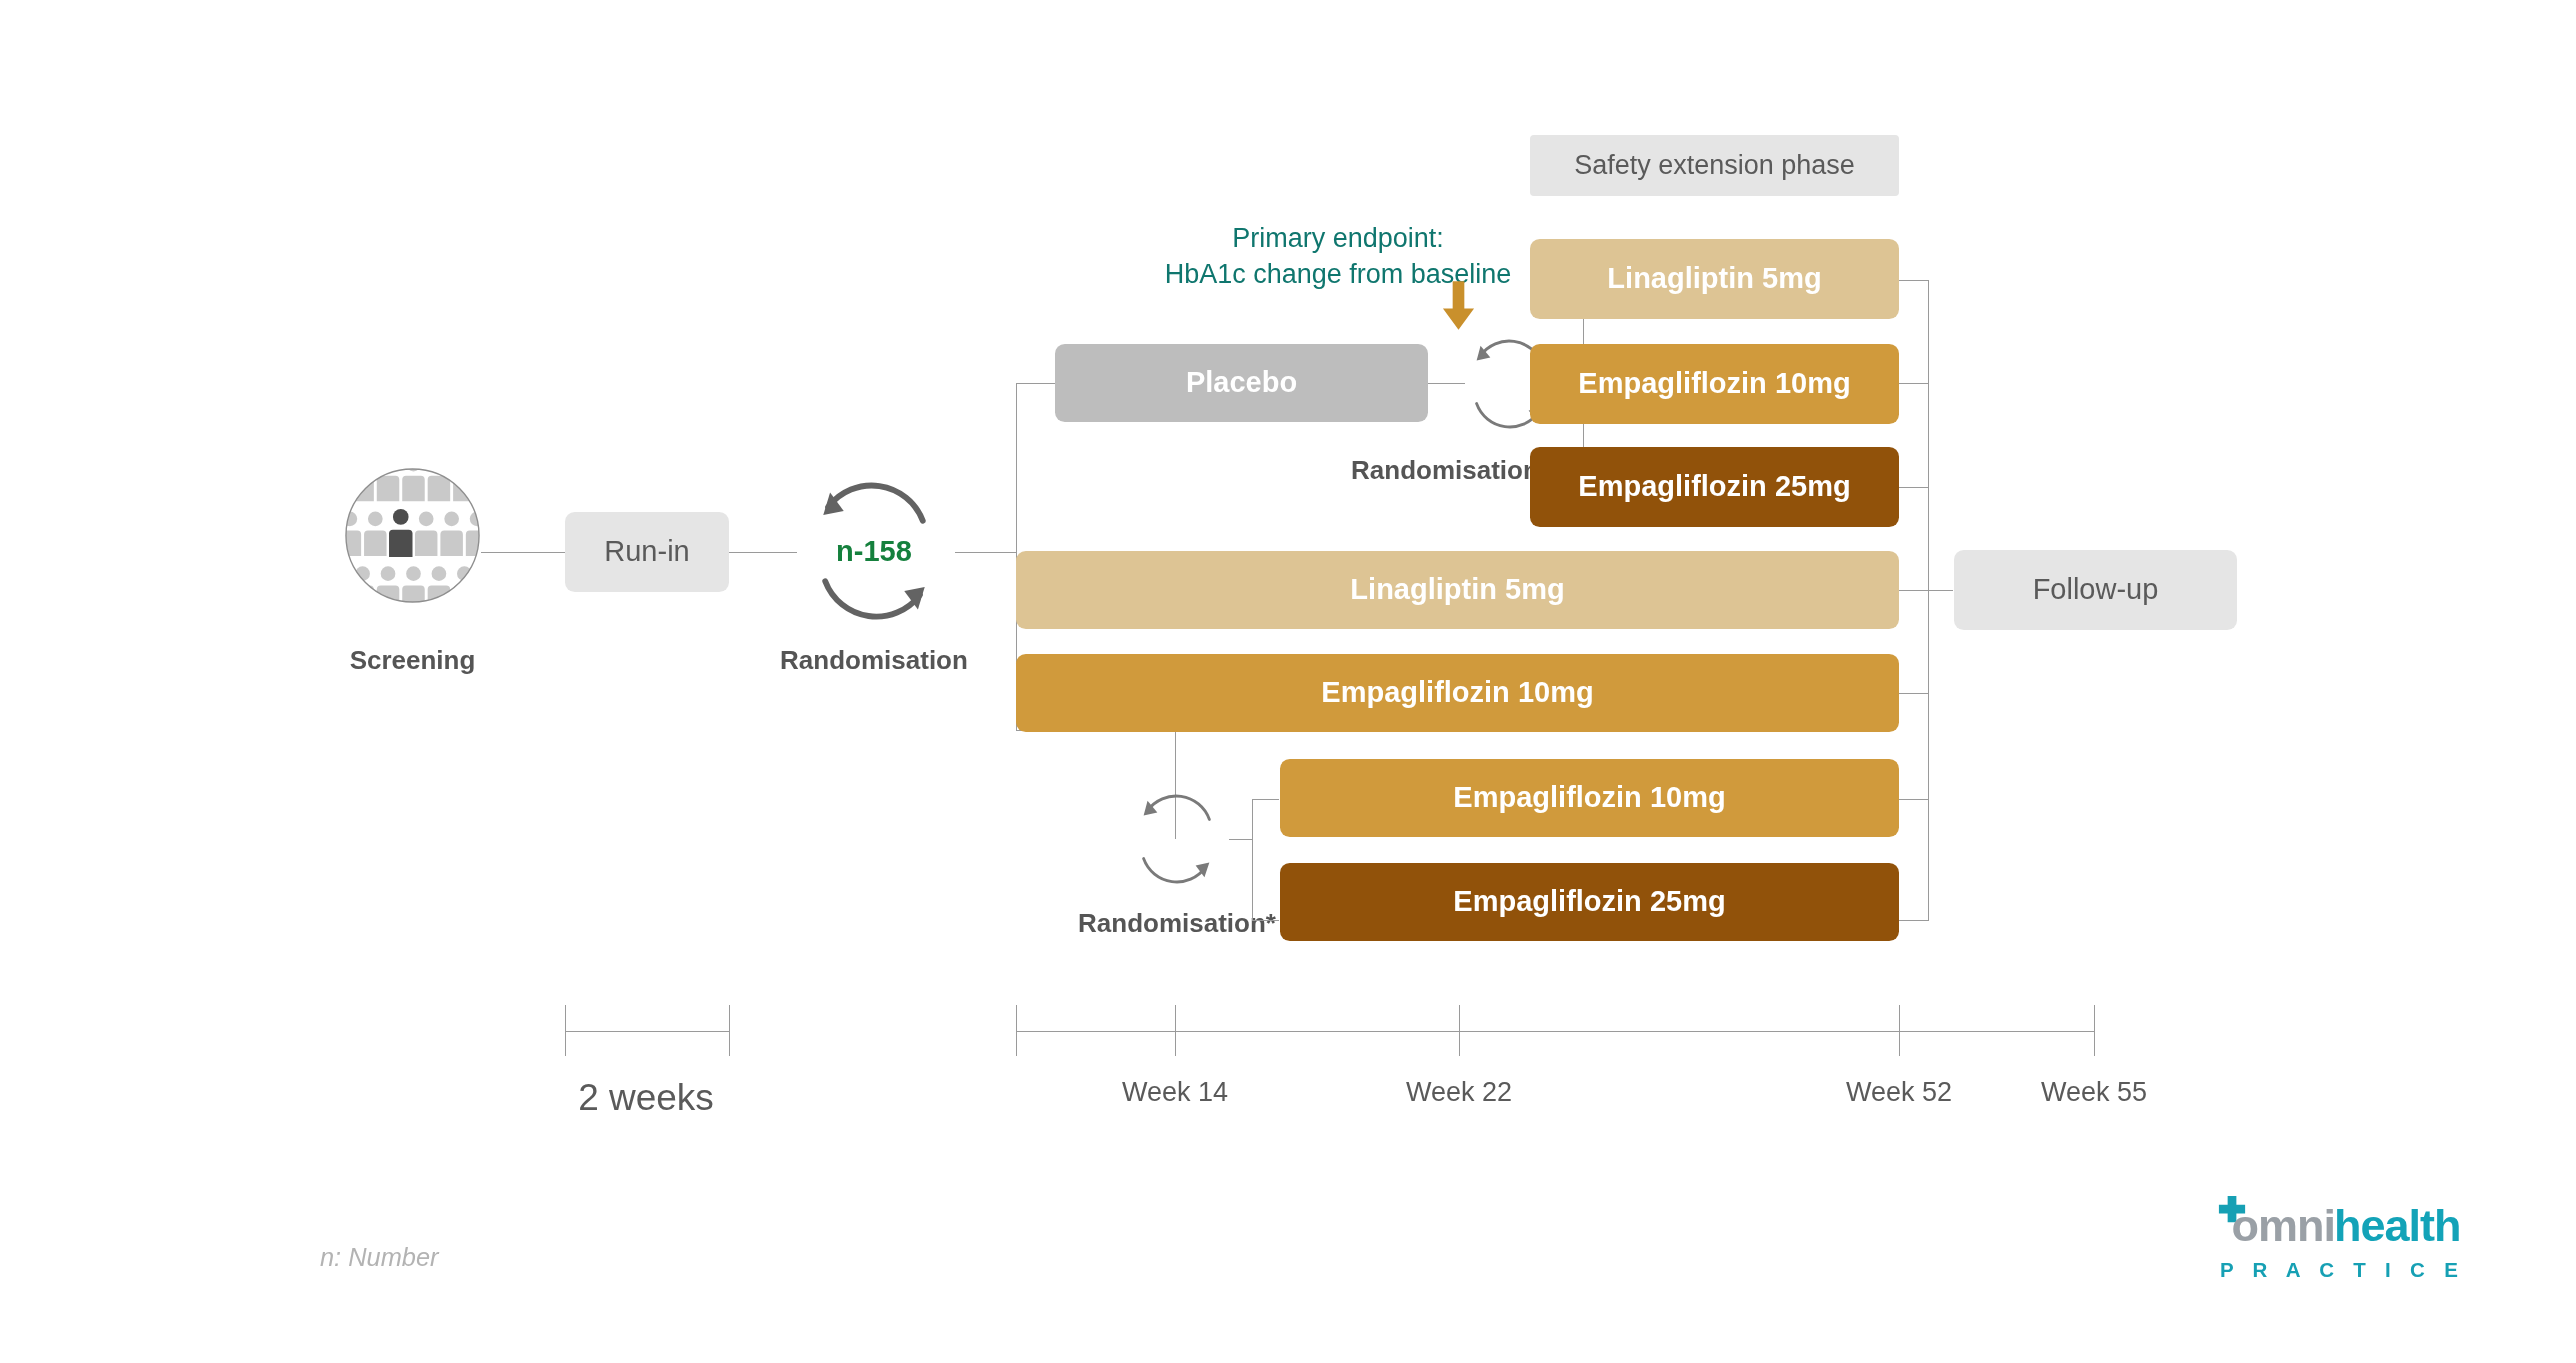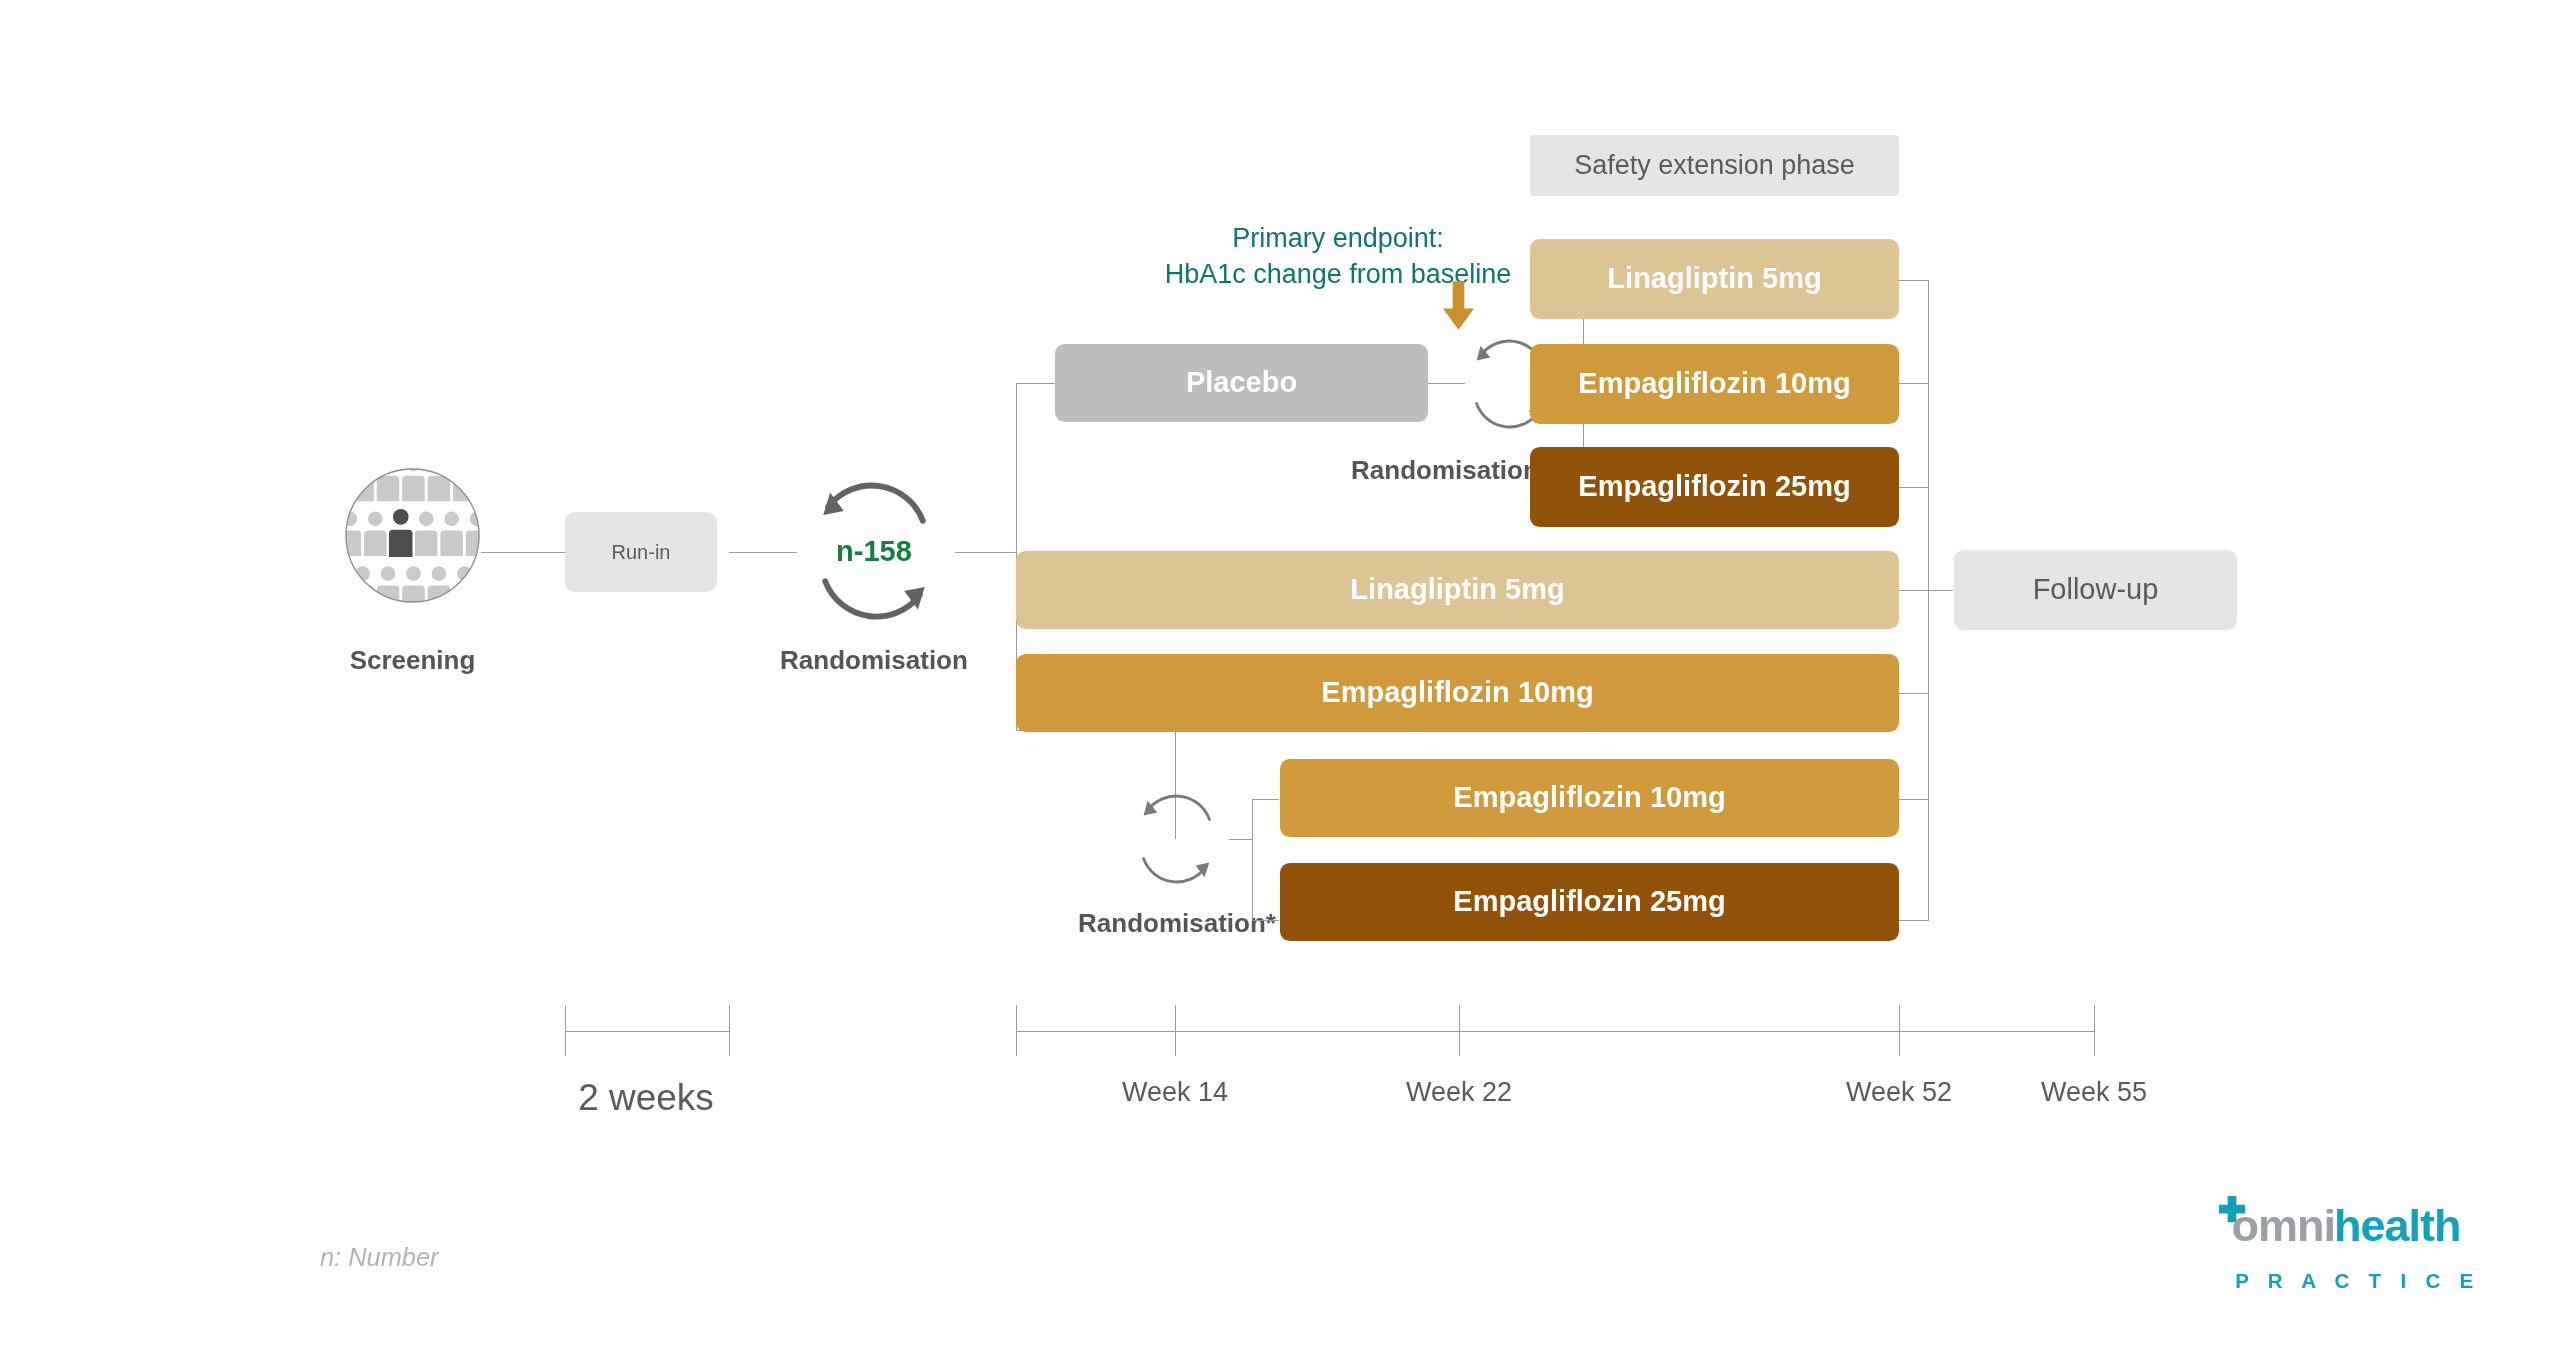--- a/index.html
+++ b/index.html
@@ -127,21 +127,21 @@
             </g>
         </g>
       </g>
       <circle cx="70" cy="70" r="68" fill="none" stroke="#8e8e8e" stroke-width="1.4"></circle>
     </svg>
   </div>
   <div class="lbl bold-lbl" style="left:344px;top:645px;width:137px;text-align:center;font-size:26px;">Screening</div>
 
   <div class="hline" style="left:481px;top:552px;width:84px;"></div>
 
-  <div class="box grey-soft" style="left:565px;top:512px;width:152px;height:80px;font-size:20px;">Run-in</div>
+  <div class="box grey-soft" style="left:565px;top:512px;width:164px;height:80px;font-size:29px;">Run-in</div>
 
   <div class="hline" style="left:729px;top:552px;width:68px;"></div>
 
   <div class="abs" style="left:793px;top:472px;width:162px;height:160px;">
     <svg width="162" height="160" viewBox="0 0 166 164">
       <g fill="none" stroke="#636363" stroke-width="6" stroke-linecap="round">
         <path d="M133 50 A56 56 0 0 0 36 36"></path>
         <path d="M33 112 A56 56 0 0 0 130 126"></path>
       </g>
       <path d="M38 21 L31 44 L52 40 Z" fill="#636363"></path>
@@ -252,17 +252,17 @@
   <div class="foot" style="left:276px;top:1243px;font-size:25.4px;margin-left:44px;">n: Number</div>
 
   <div class="logo" style="left:2216px;top:1200px;width:264px;height:88px;">
     <div style="position:relative;height:55px;">
       <svg width="33" height="33" viewBox="0 0 34 34" style="position:absolute;left:0;top:-3.9px;">
         <path d="M12 0 h9 v9 h9 v9 h-9 v9 h-9 v-9 h-9 v-9 h9 Z" fill="#16a0b4"></path>
       </svg>
       <span class="lw" style="position:absolute;left:15.6px;top:0;font-size:45px;color:#9aa0a6;">omni</span>
       <span class="lw" style="position:absolute;left:118px;top:0;font-size:45px;color:#13a3b8;">health</span>
     </div>
-    <div class="practice" style="font-size:20.5px;margin-top:14px;margin-left:3.9px;text-align:right;">P R A C T I C E</div>
+    <div class="practice" style="font-size:20.5px;margin-top:3px;margin-left:3.9px;">P R A C T I C E</div>
   </div>
 
 </div>
 
 
 </body></html>

